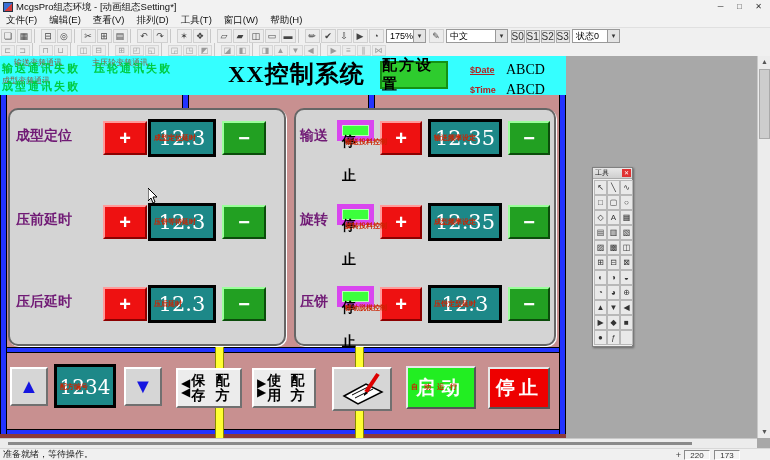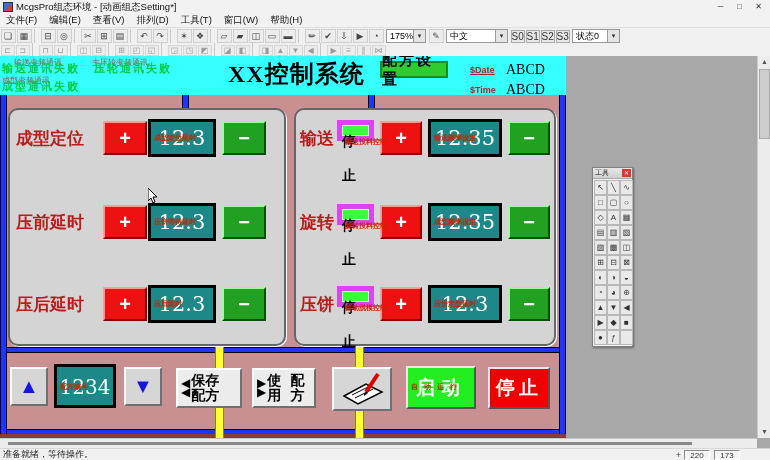--- a/index.html
+++ b/index.html
@@ -24,39 +24,39 @@
   .combo { height:14px; background:#fff; border:1px solid #999; display:flex; align-items:center; font-size:9px; padding-left:3px; position:relative; margin:0 2px; }
   .combo .arr { position:absolute; right:0; top:0; width:12px; height:12px; background:#e4e4e4; border-left:1px solid #999; text-align:center; font-size:7px; line-height:12px; color:#333; }
   .sbtn { width:14px; height:13px; border:1px solid #aaa; background:#e8e8e8; font-size:10px; text-align:center; line-height:12px; color:#333; margin:0 0.5px; }
 
   
   .workspace { position:absolute; left:0; top:56px; width:770px; height:392px; background:#a8a8a8; }
   .canvas { position:absolute; left:0; top:0; width:566px; height:382px; background:#35ffff; overflow:hidden; }
 
   
   .hdr-title { position:absolute; left:228px; top:2px; font-size:24px; font-weight:bold; color:#000; font-family:"Liberation Serif", serif; letter-spacing:1px; }
-  .recipe-btn { position:absolute; left:380px; top:5px; width:68px; height:17px; background:#2ecc2e; border:2px solid #149114; color:#000; font-weight:bold; font-size:15px; display:flex; align-items:center; justify-content:center; letter-spacing:2px; }
+  .recipe-btn { position:absolute; left:380px; top:5px; width:68px; height:28px; background:#2ecc2e; border:2px solid #149114; color:#000; font-weight:bold; font-size:15px; display:flex; align-items:center; justify-content:center; letter-spacing:2px; }
   .dt-lbl { position:absolute; font-size:9px; color:#b22222; font-weight:bold; }
   .dt-val { position:absolute; font-size:14px; color:#000; font-family:"Liberation Serif", serif; }
   .alarm-back { position:absolute; font-size:8px; color:#8a5a3a; white-space:nowrap; }
   .alarm-front { position:absolute; font-size:11px; font-weight:bold; color:#00cc44; white-space:nowrap; letter-spacing:2px; }
 
   
   .pink { position:absolute; left:0; top:39px; width:566px; height:339px; background:#c89090; }
   .vline { position:absolute; width:7px; background:#2233ff; border-left:1px solid #000; border-right:1px solid #000; }
   .hline { position:absolute; height:6px; background:#2233ff; border-top:1px solid #000; border-bottom:1px solid #000; }
   .brown { position:absolute; left:0; top:378px; width:566px; height:4px; background:#8b3a3a; }
   .ybar { position:absolute; top:291px; width:9px; height:91px; background:#ffff33; border-left:1px solid #8a8a00; border-right:1px solid #8a8a00; }
 
   .panel { position:absolute; top:52px; height:238px; background:#d4d4d4; border:2px solid #666; border-radius:10px; box-shadow:1px 1px 0 #fff; }
   .panel-l { left:8px;  width:278px; }
   .panel-r { left:294px; width:262px; }
 
   .row { position:absolute; height:40px; }
-  .rlabel { position:absolute; font-size:17px; font-weight:bold; color:#b91c1c; font-family:Liberation Serif, serif; white-space:nowrap; }
+  .rlabel { position:absolute; font-size:14px; font-weight:bold; color:#701a75; font-family:Liberation Serif, serif; white-space:nowrap; }
   .pbtn { position:absolute; width:44px; height:34px; background:#ee1111; border-top:2px solid #ff9a9a; border-left:2px solid #ff9a9a; border-right:2px solid #8c0000; border-bottom:2px solid #8c0000; color:#fff; font-size:20px; font-weight:bold; text-align:center; line-height:30px; }
   .mbtn { position:absolute; width:44px; height:34px; background:#22a022; border-top:2px solid #9aff9a; border-left:2px solid #9aff9a; border-right:2px solid #0b4d0b; border-bottom:2px solid #0b4d0b; color:#fff; font-size:20px; font-weight:bold; text-align:center; line-height:30px; }
   .disp { position:absolute; height:38px; background:#1d8888; border:3px solid #000; color:#fff; font-family:"DejaVu Serif", serif; font-size:21px; text-align:center; line-height:32px; }
   .tag { position:absolute; left:3px; top:0px; font-size:7px; color:#cc2200; font-weight:bold; white-space:nowrap; z-index:3; }
   .stop-sm { position:absolute; width:37px; height:21px; background:#3cff3c; border:5px solid #d946ef; box-shadow:inset 0 0 0 1px #b8ffb8; color:#000; font-weight:bold; font-size:14px; text-align:left; line-height:34px; font-family:"Liberation Serif", serif; }
 
   
   .gbtn { position:absolute; background:#d6d6d6; border-top:2px solid #fff; border-left:2px solid #fff; border-right:2px solid #707070; border-bottom:2px solid #707070; text-align:center; }
   .tri { color:#1515e0; font-size:20px; line-height:34px; }
   .recipe-disp { position:absolute; left:54px; top:308px; width:62px; height:44px; background:#1d8888; border:3px solid #000; color:#fff; font-family:"DejaVu Serif", serif; font-size:20px; text-align:center; line-height:40px; }
@@ -297,21 +297,21 @@
       <span>1234</span>
     </div>
     <div class="gbtn" style="left:124px; top:311px; width:38px; height:39px;">
       <span class="tri">▼</span>
     </div>
     <div class="abtn" style="left:176px; width:66px;">
       <span class="arrcol">
         <span>◀</span>
           <span>◀</span>
       </span>
-      <span style="display:flex; flex-direction:column;">
+      <span style="display:flex; flex-direction:row;">
         <span class="btxt">保存</span>
         <span class="btxt">配方</span>
       </span>
     </div>
     <div class="abtn" style="left:252px; width:64px;">
       <span class="arrcol">
         <span>▶</span>
           <span>▶</span>
       </span>
       <span style="display:flex; flex-direction:row;">

